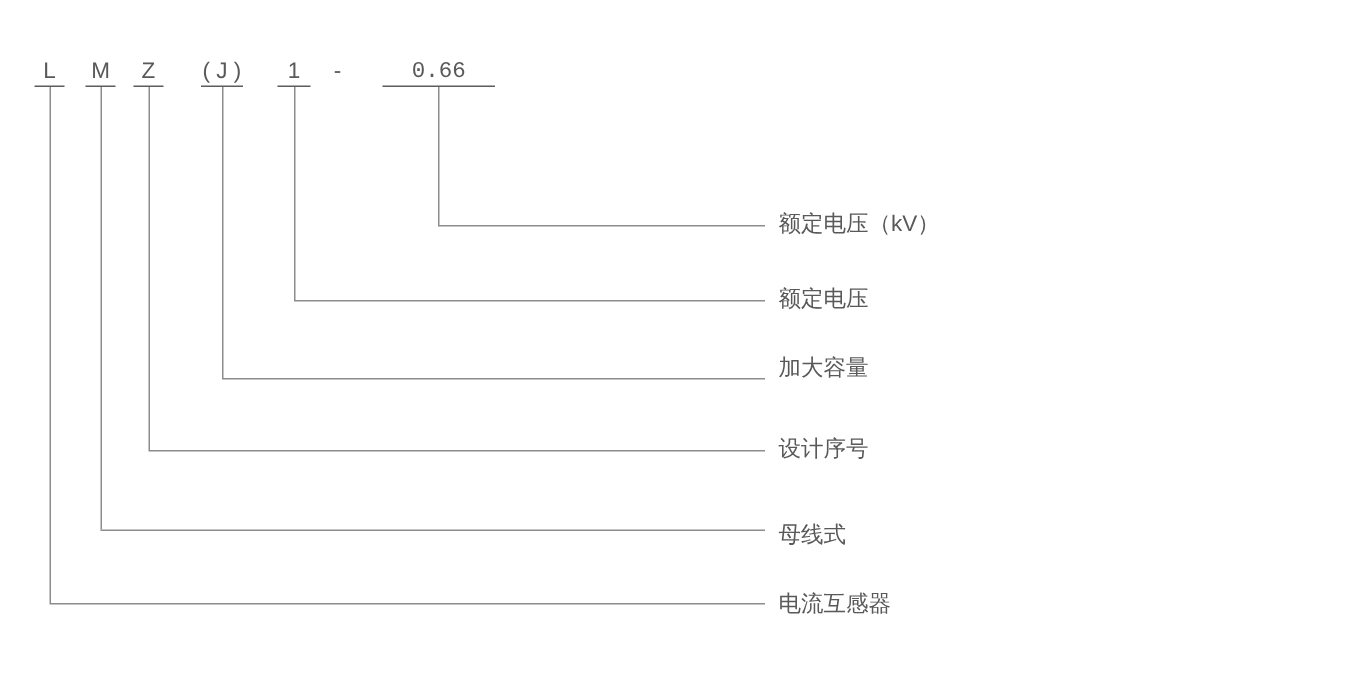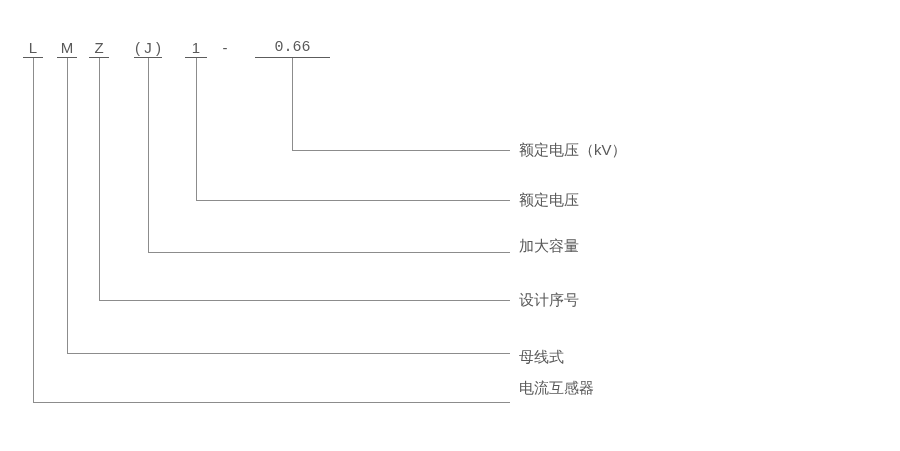--- a/index.html
+++ b/index.html
@@ -74,21 +74,21 @@
   .h-capacity { top: 252px; left: 148px; width: 362px; }
   .h-cast     { top: 300px; left: 99px;  width: 411px; }
   .h-busbar   { top: 353px; left: 67px;  width: 443px; }
   .h-ct       { top: 402px; left: 33px;  width: 477px; }
   
   .t-rated    { top: 141px; }
   .t-design   { top: 191px; }
   .t-capacity { top: 237px; text-align: center; }
   .t-cast     { top: 291px; }
   .t-busbar   { top: 348px; }
-  .t-ct       { top: 379px; }
+  .t-ct       { top: 394px; }
 </style>
 </head>
 <body>
 
 <div class="diagram">
 
   <span class="code-part p-l">L</span>
   <span class="code-part p-m">M</span>
   <span class="code-part p-z">Z</span>
   <span class="code-part p-j">( J )</span>

